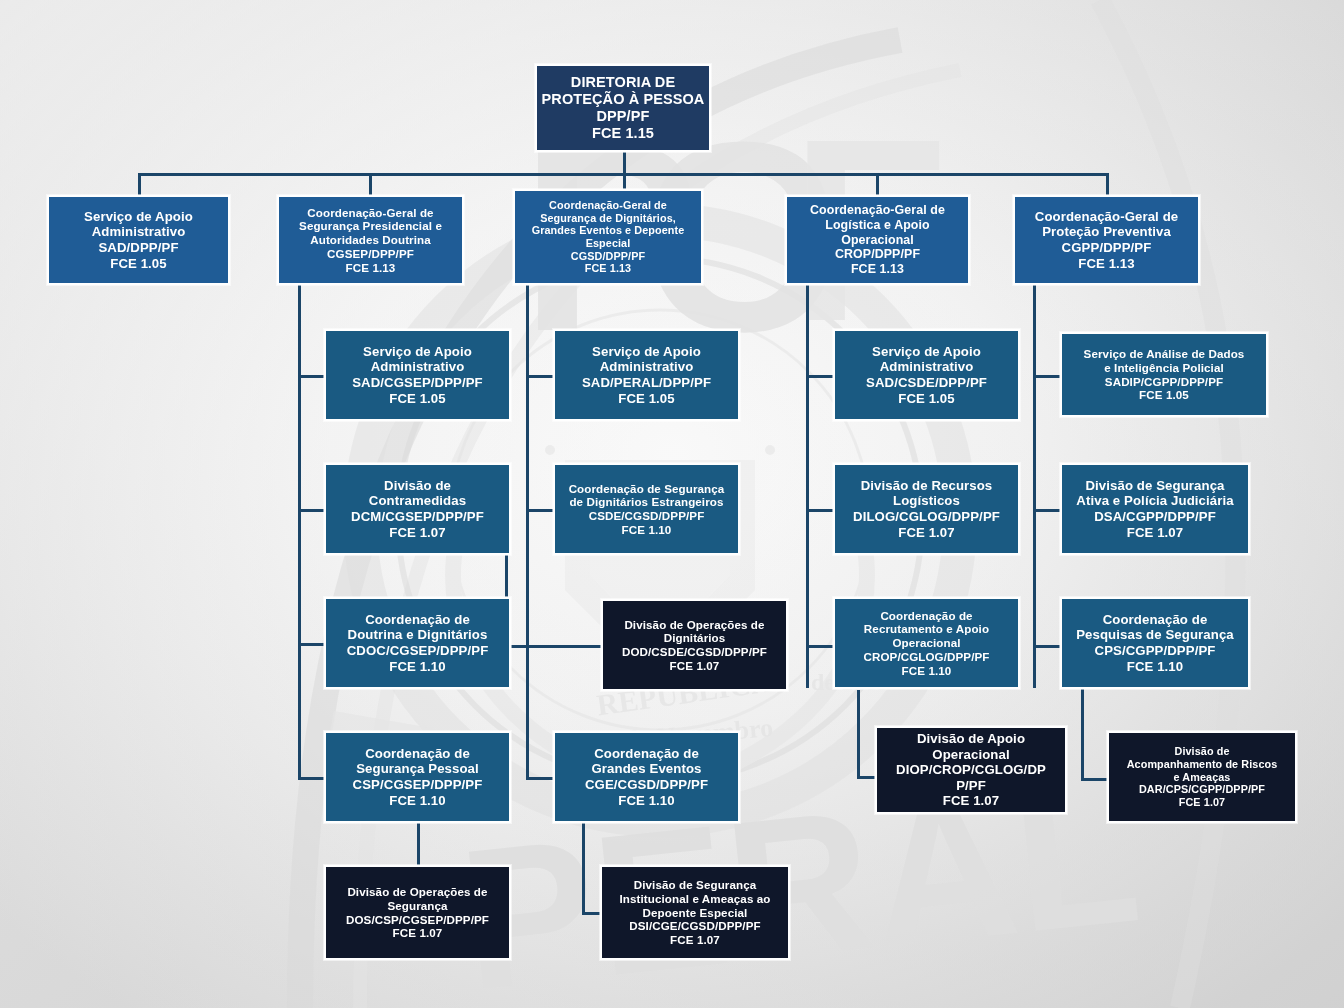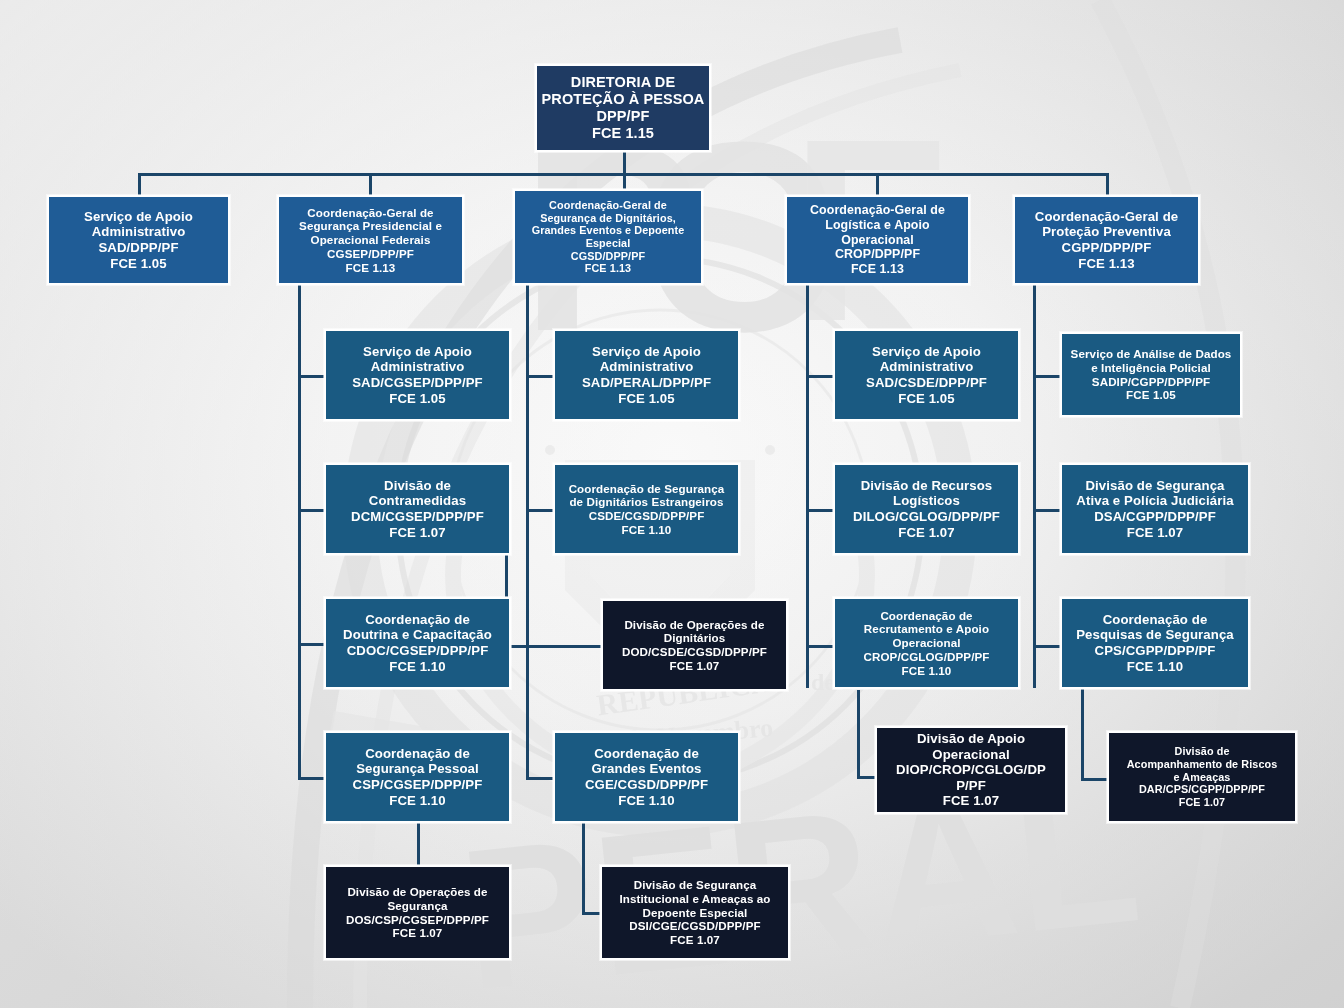--- a/index.html
+++ b/index.html
@@ -151,21 +151,21 @@
   <div class="node c-l1 fs13" style="left:47px;top:187px;width:183px;height:90px;">
     <span class="ln">Serviço de Apoio</span>
     <span class="ln">Administrativo</span>
     <span class="ln">SAD/DPP/PF</span>
     <span class="ln">FCE 1.05</span>
   </div>
 
   <div class="node c-l1 fs11" style="left:277px;top:187px;width:187px;height:90px;">
     <span class="ln">Coordenação-Geral de</span>
     <span class="ln">Segurança Presidencial e</span>
-    <span class="ln">Operacional Federais</span>
+    <span class="ln">Autoridades Doutrina</span>
     <span class="ln">CGSEP/DPP/PF</span>
     <span class="ln">FCE 1.13</span>
   </div>
 
   <div class="node c-l1 fs105" style="left:513px;top:181px;width:190px;height:96px;">
     <span class="ln">Coordenação-Geral de</span>
     <span class="ln">Segurança de Dignitários,</span>
     <span class="ln">Grandes Eventos e Depoente</span>
     <span class="ln">Especial</span>
     <span class="ln">CGSD/DPP/PF</span>
@@ -196,21 +196,21 @@
 
   <div class="node c-l2 fs13" style="left:324px;top:455px;width:187px;height:92px;">
     <span class="ln">Divisão de</span>
     <span class="ln">Contramedidas</span>
     <span class="ln">DCM/CGSEP/DPP/PF</span>
     <span class="ln">FCE 1.07</span>
   </div>
 
   <div class="node c-l2 fs13" style="left:324px;top:589px;width:187px;height:92px;">
     <span class="ln">Coordenação de</span>
-    <span class="ln">Doutrina e Capacitação</span>
+    <span class="ln">Doutrina e Dignitários</span>
     <span class="ln">CDOC/CGSEP/DPP/PF</span>
     <span class="ln">FCE 1.10</span>
   </div>
 
   <div class="node c-l2 fs13" style="left:324px;top:723px;width:187px;height:92px;">
     <span class="ln">Coordenação de</span>
     <span class="ln">Segurança Pessoal</span>
     <span class="ln">CSP/CGSEP/DPP/PF</span>
     <span class="ln">FCE 1.10</span>
   </div>
@@ -281,21 +281,21 @@
   </div>
 
   <div class="node c-l3 fs13" style="left:875px;top:718px;width:192px;height:88px;">
     <span class="ln">Divisão de Apoio</span>
     <span class="ln">Operacional</span>
     <span class="ln">DIOP/CROP/CGLOG/DP</span>
     <span class="ln">P/PF</span>
     <span class="ln">FCE 1.07</span>
   </div>
 
-  <div class="node c-l2 fs11" style="left:1060px;top:324px;width:182px;height:85px;text-align:right;">
+  <div class="node c-l2 fs11" style="left:1060px;top:324px;width:208px;height:85px;text-align:right;">
     <span class="ln">Serviço de Análise de Dados</span>
     <span class="ln">e Inteligência Policial</span>
     <span class="ln">SADIP/CGPP/DPP/PF</span>
     <span class="ln">FCE 1.05</span>
   </div>
 
   <div class="node c-l2 fs13" style="left:1060px;top:455px;width:190px;height:92px;">
     <span class="ln">Divisão de Segurança</span>
     <span class="ln">Ativa e Polícia Judiciária</span>
     <span class="ln">DSA/CGPP/DPP/PF</span>

